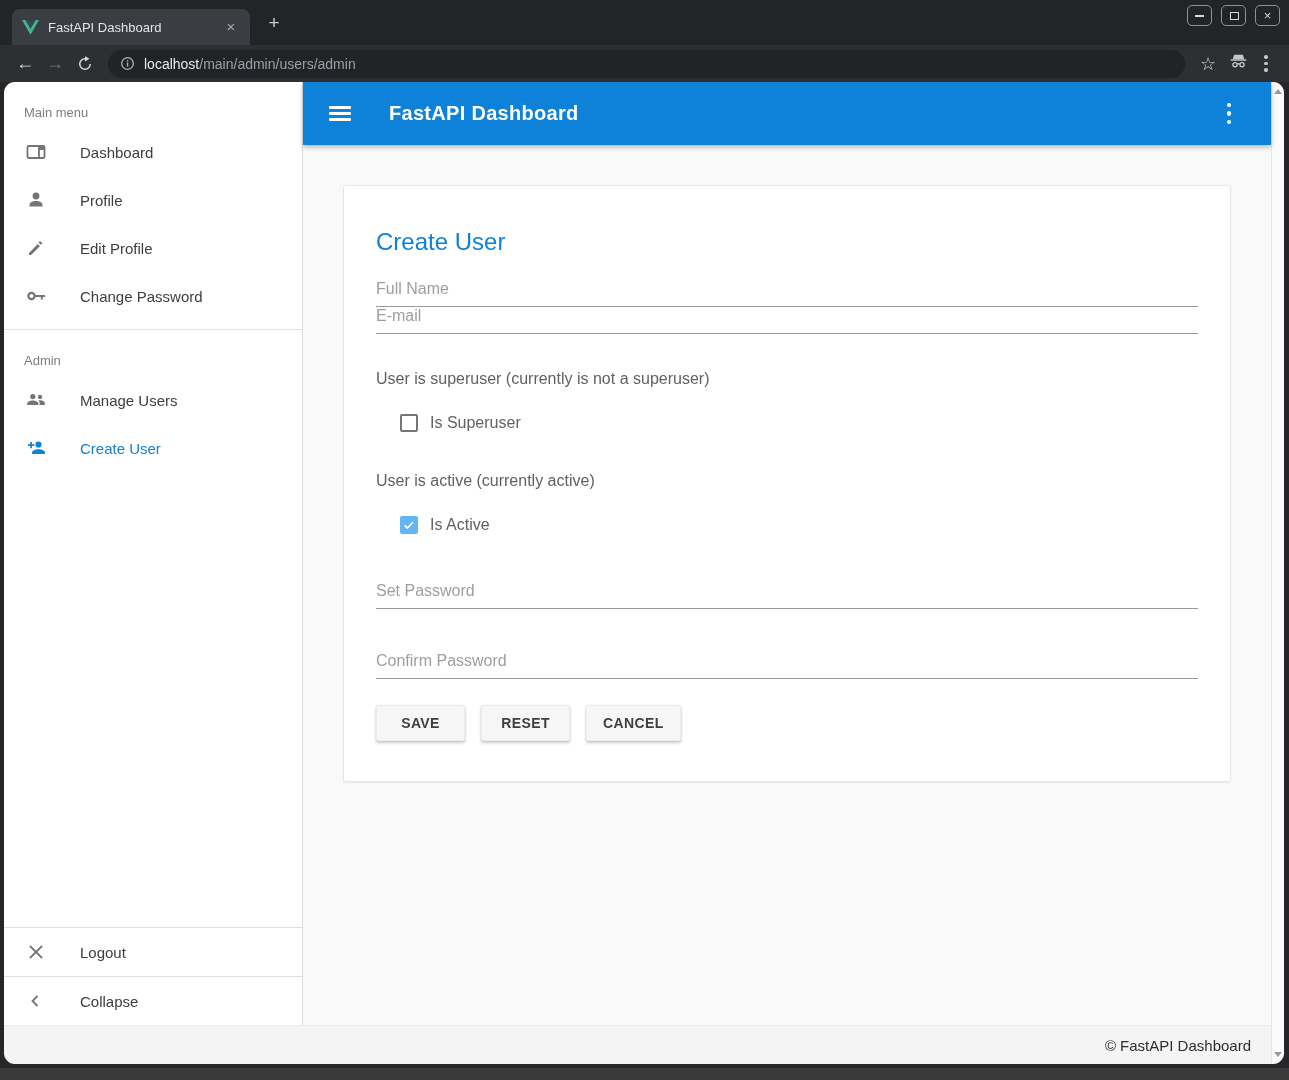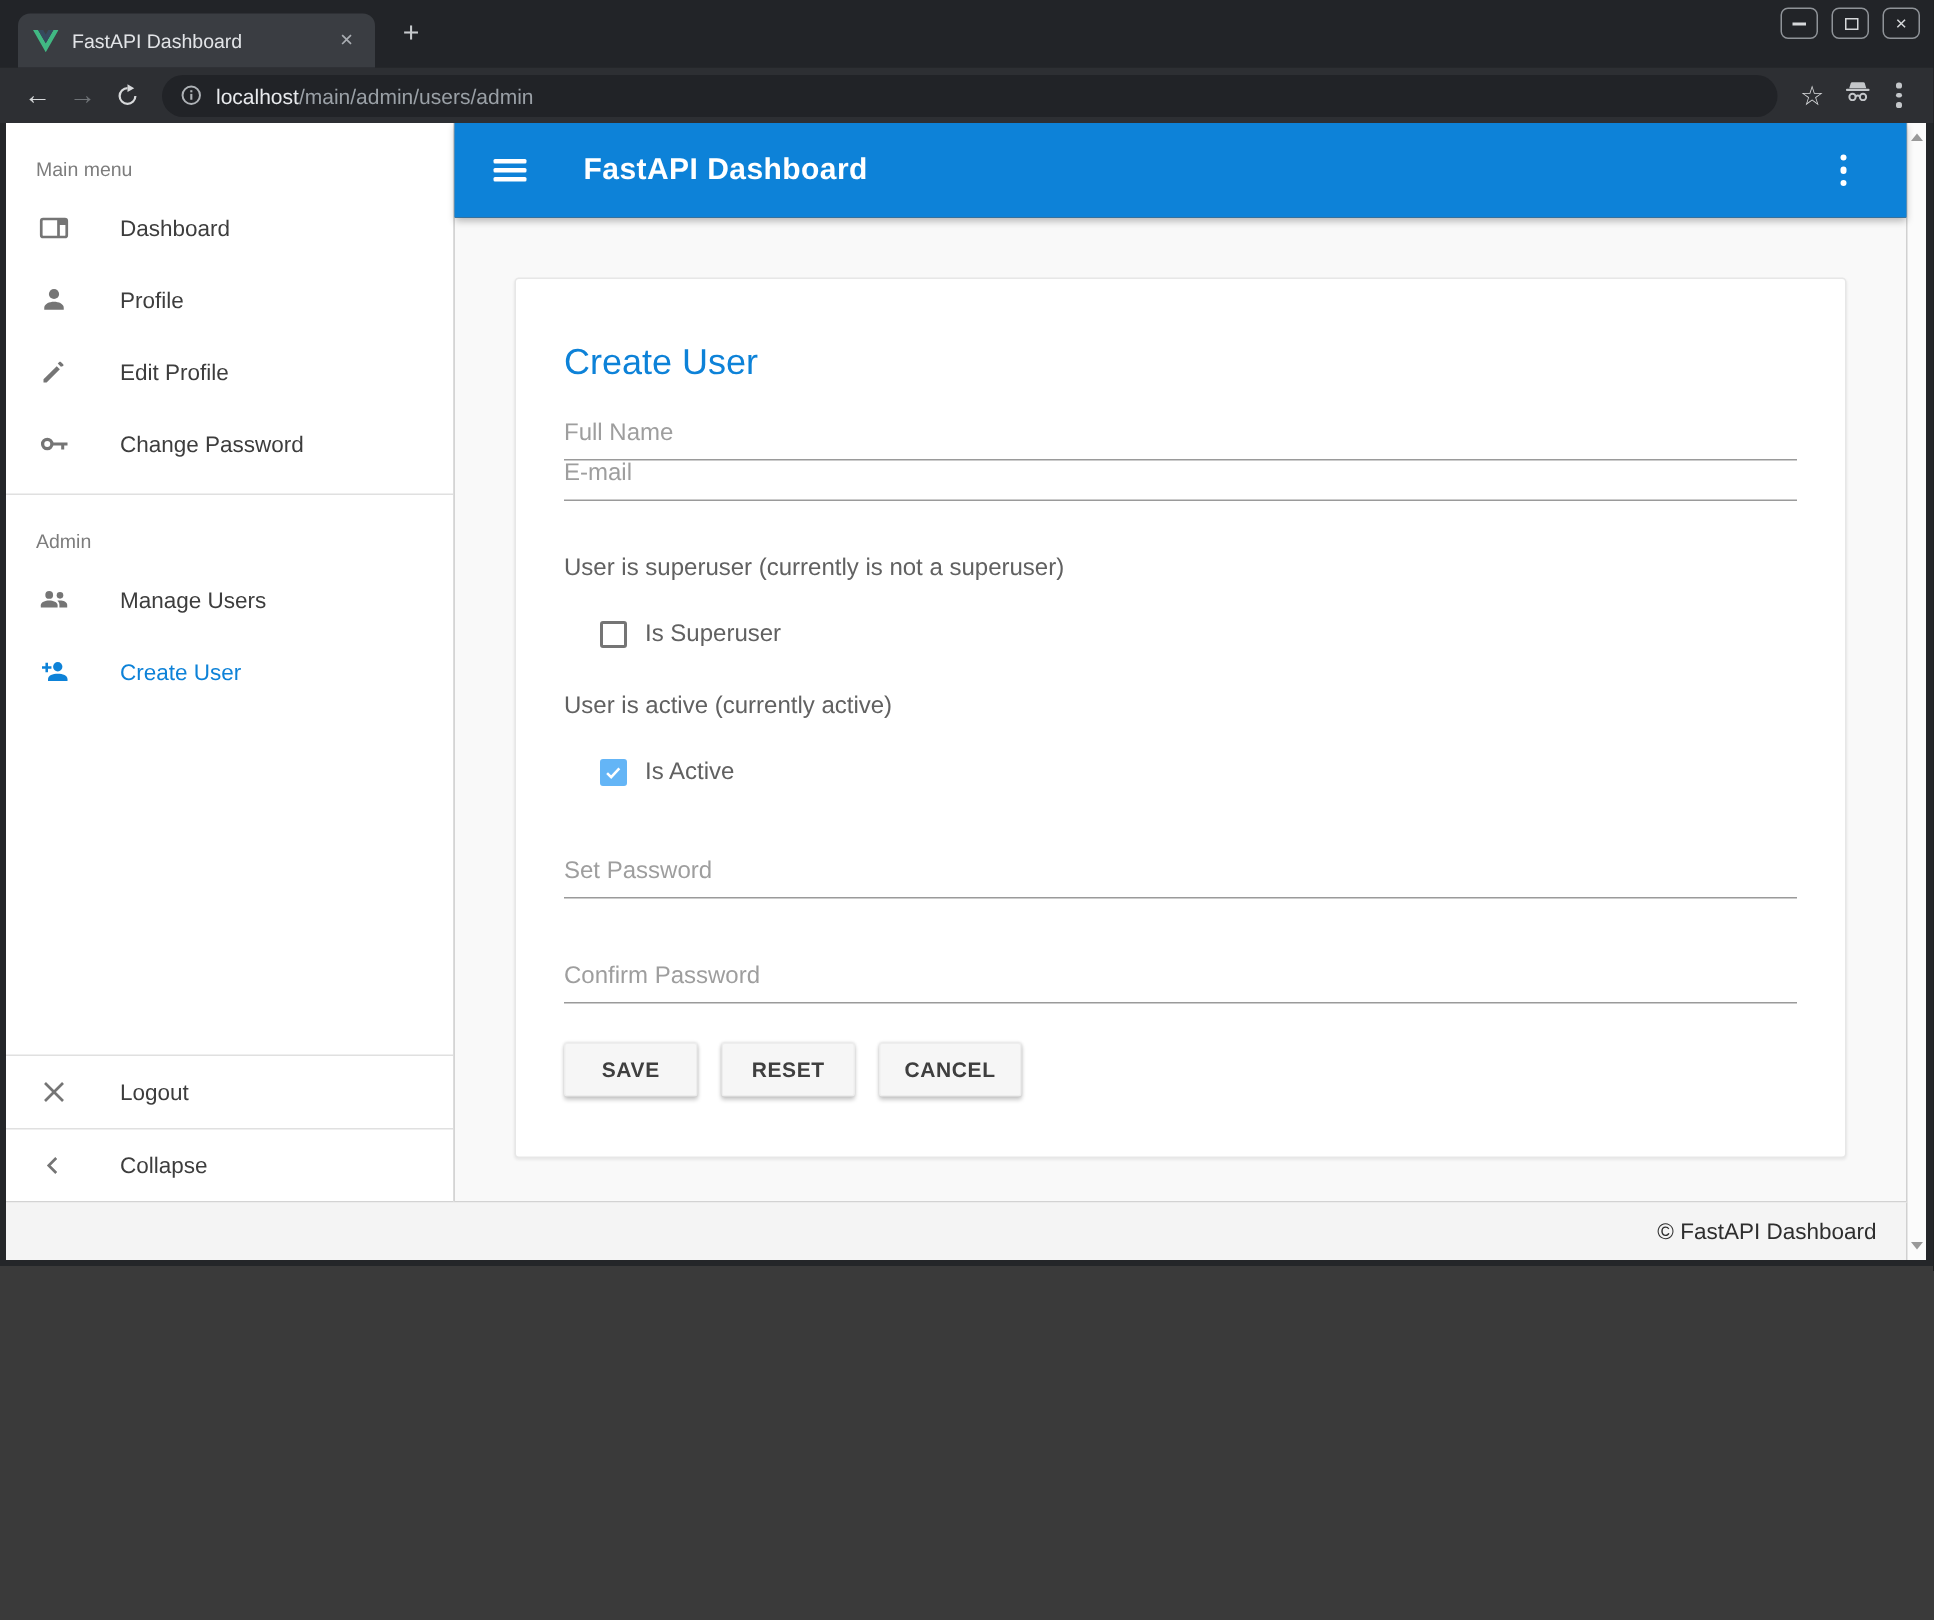--- a/index.html
+++ b/index.html
@@ -1,17 +1,17 @@
 <!DOCTYPE html>
 <html><head>
 <meta charset="utf-8">
 <style>
   * { box-sizing: border-box; margin: 0; padding: 0; }
   body { background:#3a3a3a; font-family:"Liberation Sans", sans-serif; }
-  #window { position:relative; width:1289px; height:844px; background:#242629; overflow:hidden; }
+  #window { position:relative; width:1289px; height:1068px; background:#242629; overflow:hidden; }
 
   
   .titlebar { position:relative; height:45px; background:#222428; }
   .tab { position:absolute; left:12px; top:9px; width:238px; height:36px; background:#3a3d42;
          border-radius:8px 8px 0 0; display:flex; align-items:center; padding:0 10px; }
   .favicon { width:17px; height:15px; flex:0 0 auto; }
   .tab-title { flex:1; margin-left:9px; font-size:13px; color:#e2e4e7; white-space:nowrap; overflow:hidden; }
   .tab-close { width:18px; text-align:center; color:#a9adb2; font-size:15px; line-height:18px; border-radius:50%; }
   .newtab { position:absolute; left:262px; top:11px; width:24px; height:24px; color:#c7cacd;
             font-size:19px; line-height:23px; text-align:center; }
@@ -29,21 +29,21 @@
   .urlbar { flex:1; height:28px; margin:0 8px; background:#212327; border-radius:14px;
             display:flex; align-items:center; padding:0 12px; }
   .urlbar svg { flex:0 0 auto; margin-right:9px; }
   .url-host { color:#e8eaed; font-size:14px; }
   .url-path { color:#9aa0a6; font-size:14px; }
   .incog { width:30px; text-align:center; flex:0 0 auto; }
   .kebab-b { width:26px; display:flex; flex-direction:column; align-items:center; gap:3px; flex:0 0 auto; }
   .kebab-b i { width:3.5px; height:3.5px; border-radius:50%; background:#c4c7ca; }
 
   
-  .page { position:absolute; top:82px; left:4px; right:5px; bottom:4px; background:#000000; overflow:hidden; }
+  .page { position:absolute; top:82px; left:4px; right:5px; bottom:4px; background:#c2410c; overflow:hidden;border-radius:11px; }
 
   
   .sidebar { position:absolute; left:0; top:0; bottom:39px; width:299px; background:#fff;
              border-right:1px solid #dcdcdc; display:flex; flex-direction:column; }
   .caption { padding:23px 20px 8px; font-size:13px; color:#7d7d7d; }
   .s-item { height:48px; display:flex; align-items:center; padding-left:20px; font-size:15px; color:#3d3d3d; cursor:default; }
   .s-item .ic { width:24px; height:24px; margin-right:32px; flex:0 0 auto; }
   .s-item.active { color:#0d82d8; }
   .divider { height:1px; background:#e0e0e0; }
   .div-mid { margin-top:9px; }
@@ -66,21 +66,21 @@
 
   .tf { border-bottom:1px solid #9a9a9a; padding-bottom:8px; cursor:text; }
   .tf .lbl { font-size:16px; color:#9e9e9e; }
   .tf-fullname { margin-top:24px; }
   .tf-email    { }
   .tf-setpw    { margin-top:48px; }
   .tf-confirm  { margin-top:43px; }
 
   .hint { font-size:16px; color:#616161; }
   .hint-superuser { margin-top:36px; }
-  .hint-active    { margin-top:30px; }
+  .hint-active    { margin-top:40px; }
   .cbrow { margin-top:26px; display:flex; align-items:center;padding-left:24px; }
   .cb { width:18px; height:18px; border:2px solid #757575; border-radius:2px; margin-right:12px; position:relative; flex:0 0 auto; }
   .cb.checked { background:#64b5f6; border-color:#64b5f6; }
   .cb svg { display:none; position:absolute; left:0; top:0; }
   .cb.checked svg { display:block; }
   .cbl { font-size:16px; color:#616161; }
 
   .btnrow { margin-top:26px; display:flex; gap:16px;align-items:flex-end; }
   .btn { min-width:89px; height:36px; padding:0 16px; background:#f6f6f6; border:1px solid #ededed; border-radius:2px;
          box-shadow:0 2px 3px rgba(0,0,0,.2), 0 0 2px rgba(0,0,0,.1);

